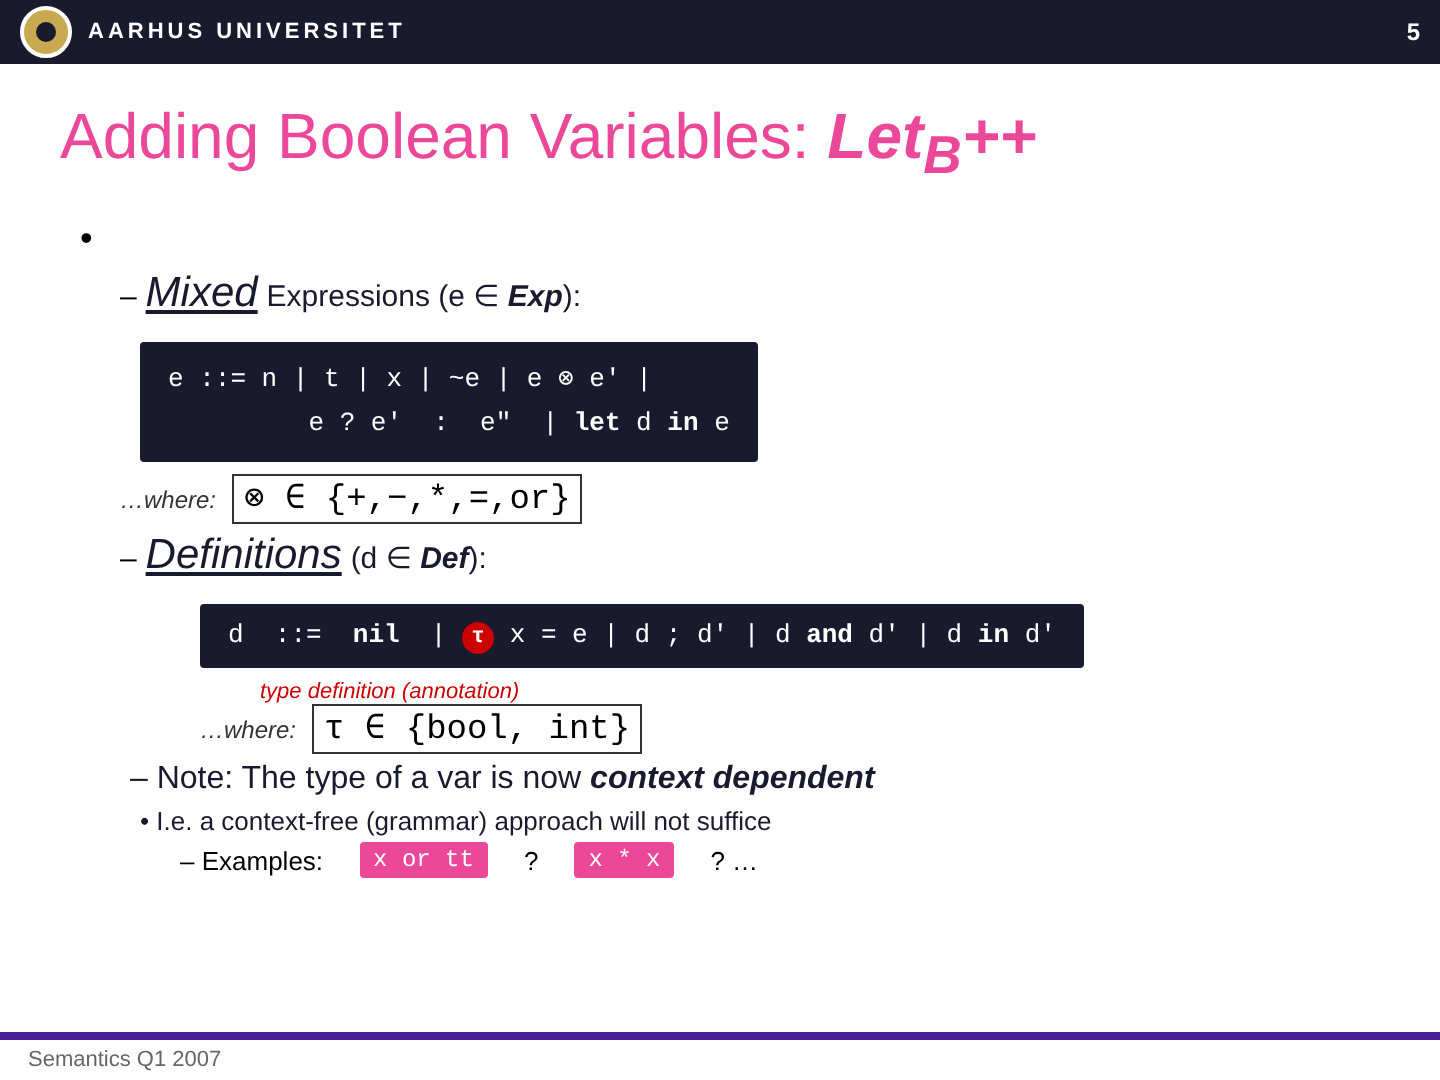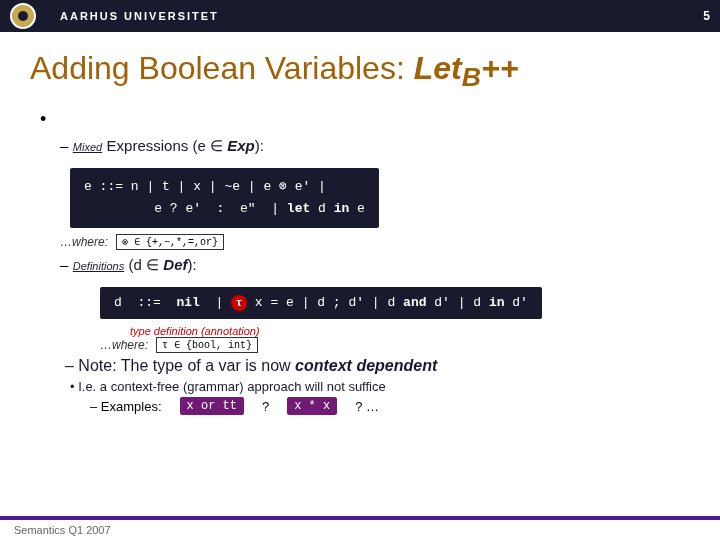--- a/index.html
+++ b/index.html
@@ -17,21 +17,21 @@
       height: 32px;
       display: flex;
       align-items: center;
       justify-content: space-between;
       padding: 0 10px;
     }
 
     .header-logo {
       display: flex;
       align-items: center;
-      gap: 24px;
+      gap: 8px;
     }
 
     .logo-circle {
       width: 26px;
       height: 26px;
       border-radius: 50%;
       background: #c8a951;
       border: 2px solid #fff;
       display: flex;
       align-items: center;
@@ -58,21 +58,21 @@
       font-weight: bold;
     }
 
     .main-content {
       padding: 18px 30px 10px 30px;
     }
 
     .slide-title {
       font-size: 32px;
       font-weight: normal;
-      color: #a16207;
+      color: #ec4899;
       margin-bottom: 16px;
     }
 
     .slide-title .italic-bold {
       font-style: italic;
       font-weight: bold;
     }
 
     .bullet-section {
       margin-left: 10px;
@@ -83,21 +83,21 @@
       color: #1a1a2e;
       margin-bottom: 8px;
     }
 
     .sub-bullet {
       margin-left: 20px;
       margin-bottom: 6px;
     }
 
     .sub-label {
-      font-size: 11px;
+      font-size: 21px;
       color: #1a1a2e;
       font-style: italic;
       text-decoration: underline;
     }
 
     .sub-text {
       font-size: 15px;
       color: #1a1a2e;
       text-align: right;
     }
@@ -111,21 +111,21 @@
       margin: 6px 0 6px 30px;
       border-radius: 2px;
       line-height: 1.7;
       display: inline-block;
     }
 
     .where-box {
       display: inline-block;
       background: #fff;
       border: 1px solid #333;
-      font-size: 10px;
+      font-size: 17px;
       padding: 1px 5px;
       font-family: 'Courier New', monospace;
       margin-left: 4px;
     }
 
     .where-label {
       font-size: 12px;
       font-style: italic;
       color: #333;
     }
@@ -167,21 +167,21 @@
     .examples-row {
       display: flex;
       align-items: center;
       gap: 18px;
       margin-left: 50px;
       font-size: 13px;
       margin-top: 2px;
     }
 
     .code-box {
-      background: #701a75;
+      background: #ec4899;
       color: #fff;
       font-family: 'Courier New', monospace;
       font-size: 12px;
       padding: 2px 7px;
       border-radius: 2px;
     }
 
     .footer-bar {
       position: absolute;
       bottom: 0;

